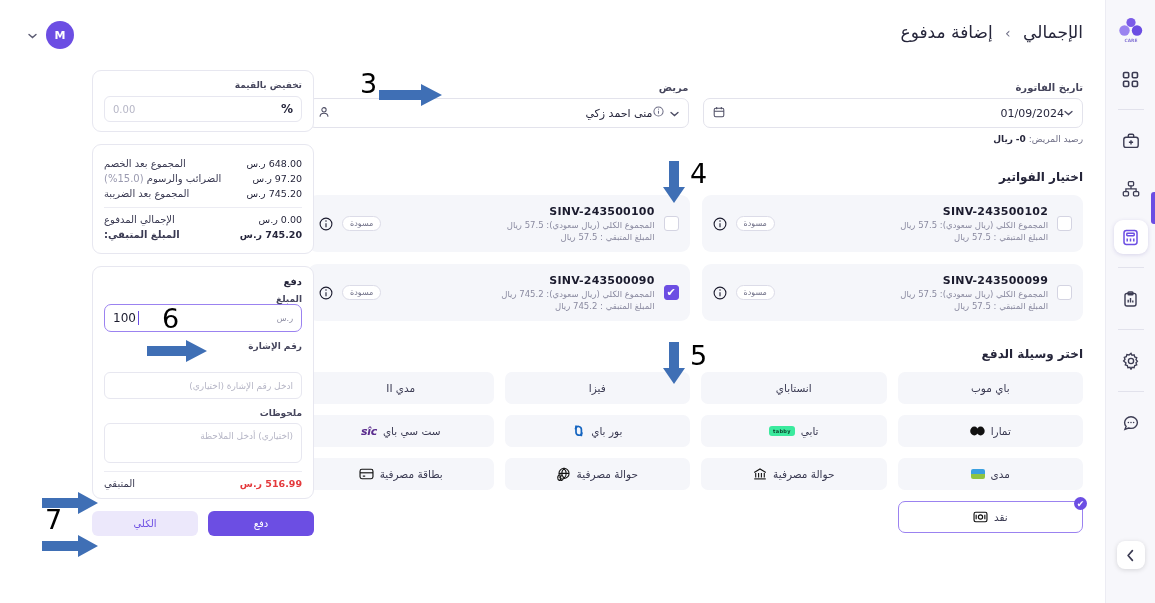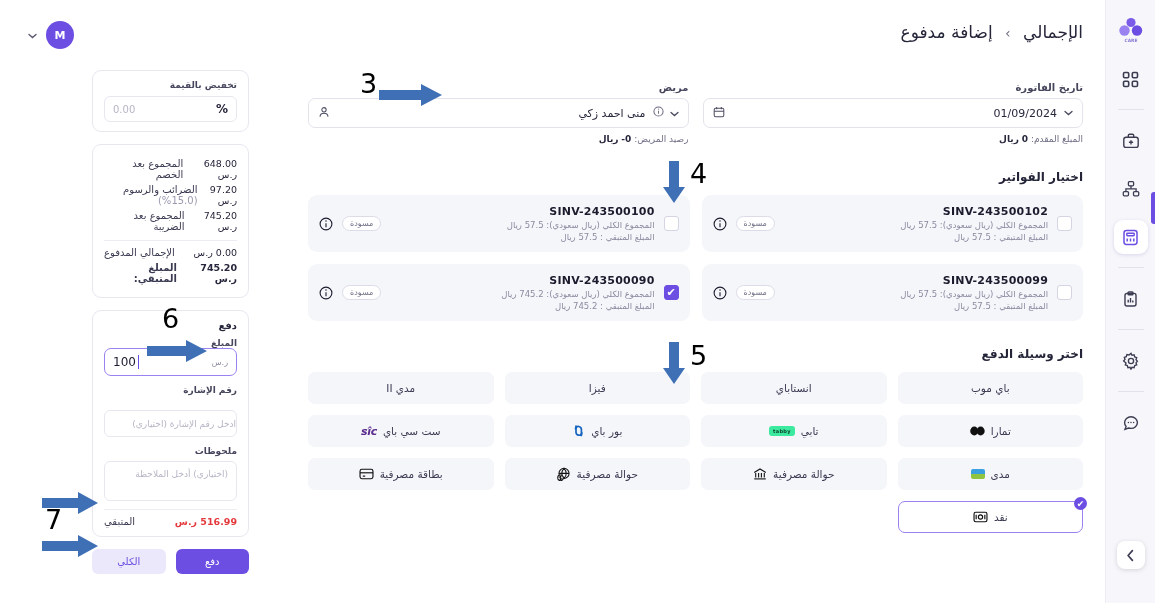--- a/index.html
+++ b/index.html
@@ -53,21 +53,21 @@
   }
   .chev-sm { color:#5b5b72; font-size:10px; }
 
   
   .main { position:absolute; top:82px; right:72px; width:775px; }
   .field-label { font-size:10px; color:#45455c; font-weight:bold; margin-bottom:5px; }
   .row2 { display:flex; gap:14px; }
   .fieldcol { flex:1; }
   .inputbox {
     height:30px; border:1px solid #e3e3ec; border-radius:7px; background:#fff;
-    display:flex; align-items:center; padding:0 9px; gap:7px;
+    display:flex; align-items:center; padding:0 9px; 
     font-size:11px; color:#26263c;
   }
   .inputbox .grow { flex:1; text-align:right; }
   .inputbox .lead { display:flex; align-items:center; gap:6px; }
   .subnote { font-size:9px; color:#6e6e86; margin-top:6px; }
   .subnote b { color:#26263c; }
 
   .section-title { font-size:12px; color:#25253a; font-weight:bold; margin:26px 0 11px; }
 
   
@@ -106,21 +106,21 @@
     display:flex; align-items:center; justify-content:center;
   }
   .pm-icon { display:flex; align-items:center; }
   .tabby-chip { background:#3bea9e; color:#0a3b27; font-size:5px; font-weight:bold;
     padding:2px 4px; border-radius:3px; letter-spacing:.3px; }
   .mada-chip { width:14px; height:10px; border-radius:2px; overflow:hidden; display:flex; flex-direction:column; }
   .mada-chip i { display:block; height:50%; }
   .stc-logo { color:#5b2d8e; font-size:11px; font-weight:bold; font-style:italic; letter-spacing:-.3px; }
 
   
-  .left { position:absolute; top:70px; left:92px; width:157px; }
+  .left { position:absolute; top:70px; left:92px; width:222px; }
   .card {
     border:1px solid #e7e7f0; border-radius:9px; background:#fff;
     padding:9px 11px; margin-bottom:12px;
   }
   .lbl-sm { font-size:9px; color:#45455c; font-weight:bold; text-align:right; }
   .disc-input {
     margin-top:6px; height:26px; border:1px solid #e7e7f0; border-radius:6px;
     display:flex; align-items:center; justify-content:space-between; padding:0 8px;
   }
   .disc-input .val { font-size:10px; color:#b6b6c6; }
@@ -136,22 +136,22 @@
   .tot-row.strong .tot-val { font-weight:bold; }
 
   .pay-title { font-size:10px; font-weight:bold; color:#26263c; text-align:right; margin-bottom:7px; }
   .amt-box {
     height:28px; border:1.5px solid #9b82f0; border-radius:7px;
     display:flex; align-items:center; padding:0 8px; justify-content:space-between;
   }
   .amt-box .cur { font-size:8px; color:#8a8aa0; }
   .amt-box .num { font-size:12px; color:#1b1b2e; border-right:1.5px solid #6c4ee3; padding-right:2px; }
   .txt-input {
-    height:27px; border:1px solid #e7e7f0; border-radius:6px; margin-top:15px;
-    display:flex; align-items:center; padding:0 0; font-size:9px; color:#b6b6c6;
+    height:27px; border:1px solid #e7e7f0; border-radius:6px; margin-top:21px;
+    display:flex; align-items:center; padding:0 8px; font-size:9px; color:#b6b6c6;
   }
   .txt-area {
     height:40px; border:1px solid #e7e7f0; border-radius:6px; margin-top:5px;
     padding:7px 8px; font-size:9px; color:#b6b6c6;
   }
   .rem-row { display:flex; justify-content:space-between; align-items:center; }
   .rem-label { font-size:10px; color:#3a3a52; }
   .rem-val { font-size:9.5px; color:#e4393c; font-weight:bold; }
   .btn-row { display:flex; gap:10px; }
   .btn {
@@ -318,27 +318,20 @@
                 <path d="M2.4 12.4c0-2.6 2.1-4 4.6-4s4.6 1.4 4.6 4"></path>
             </svg>
           </span>
         </div>
       </div>
     </div>
 
     <div class="row2">
       <div class="fieldcol">
         <div class="subnote">
-          <span>المبلغ المقدم:</span>
-          <b>0</b>
-          <b>ريال</b>
-        </div>
-      </div>
-      <div class="fieldcol">
-        <div class="subnote">
           <span>رصيد المريض:</span>
           <b>0-</b>
           <b>ريال</b>
         </div>
       </div>
     </div>
 
     <div class="section-title">اختيار الفواتير</div>
     <div class="inv-grid" id="inv-grid">
         <div class="inv-card">

